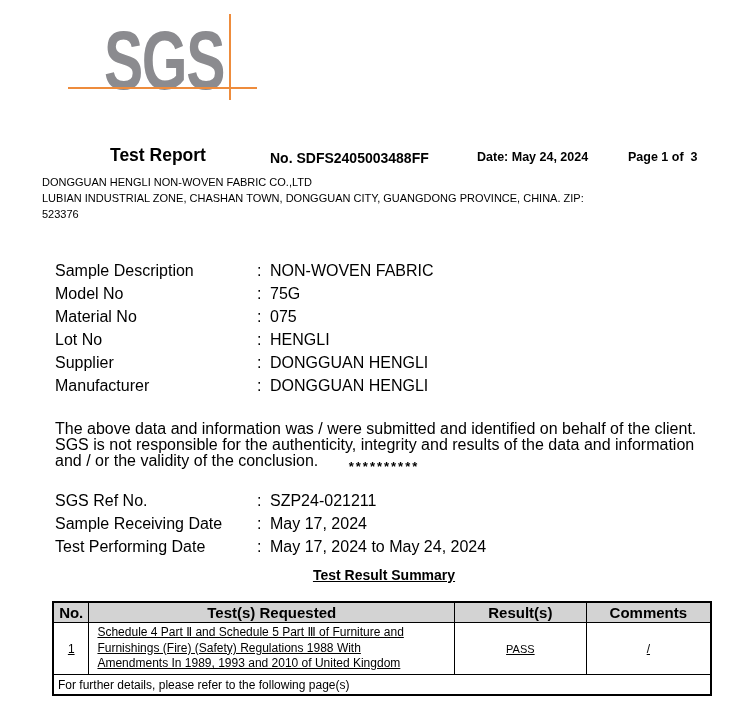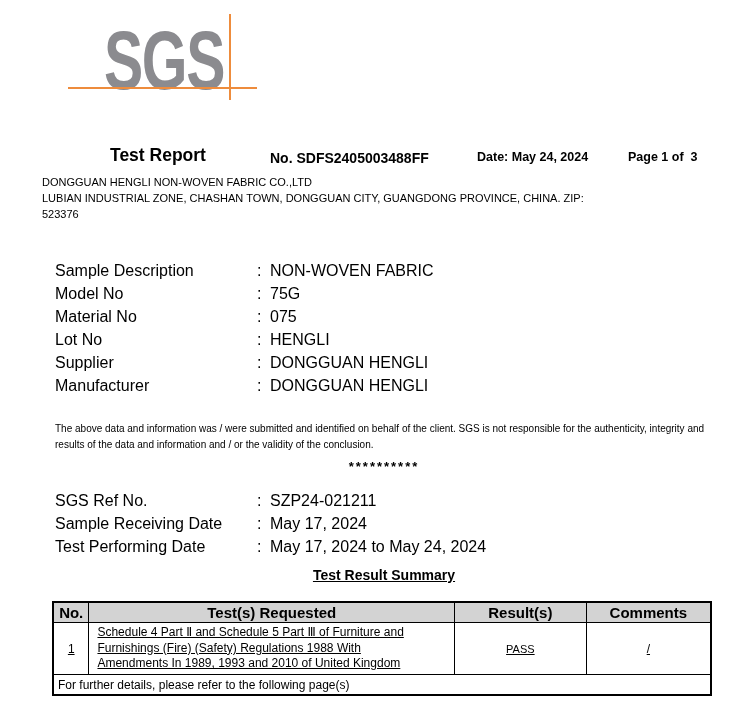--- a/index.html
+++ b/index.html
@@ -26,21 +26,21 @@
   .client{position:absolute;left:42px;top:174px;width:660px;font-size:11px;line-height:16px;}
   
   .kv-block{position:absolute;left:55px;width:660px;font-size:16px;}
   .kv-sample{top:259px;}
   .kv-ref{top:476px;margin-top:13px;}
   .kv-row{display:flex;height:23px;line-height:23px;}
   .kv-label{width:202px;flex:none;}
   .kv-colon{width:13px;flex:none;}
   .kv-value{flex:1;}
   
-  .disclaimer{position:absolute;left:55px;top:421px;width:657px;font-size:10px;line-height:16px;}
+  .disclaimer{position:absolute;left:55px;top:421px;width:657px;font-size:16px;line-height:16px;}
   
   .stars{position:absolute;left:55px;top:459px;width:658px;text-align:center;
          font-size:13px;font-weight:bold;letter-spacing:2px;}
   
   .summary-title{position:absolute;left:55px;top:567px;width:658px;text-align:center;
                  font-size:14px;font-weight:bold;text-decoration:underline;}
   
   .result-table{
     position:absolute;left:52px;top:601px;width:660px;
     border-collapse:collapse;font-size:12px;

